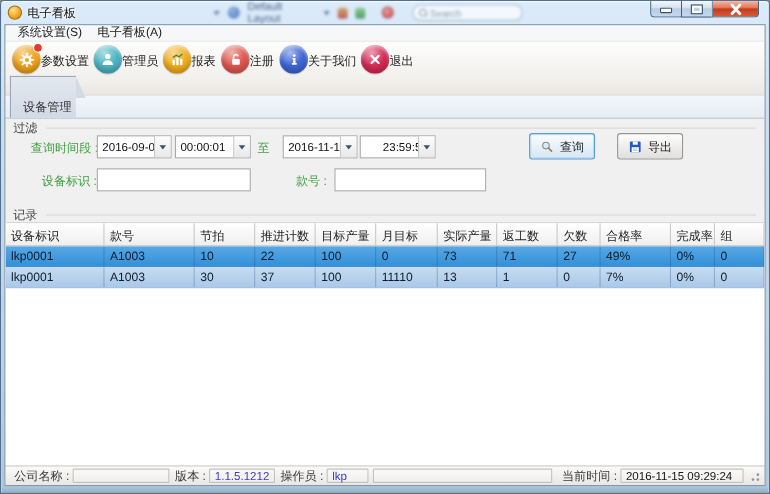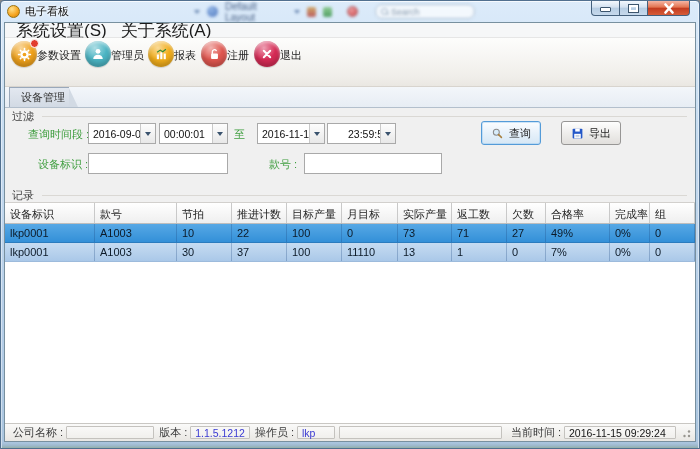--- a/index.html
+++ b/index.html
@@ -28,31 +28,31 @@
     background:linear-gradient(#f3f8fd,#d3e1f0 45%,#b6cde3 50%,#c6d9ec);}
   .win-btn.min{width:29px;border-radius:0 0 0 4px;}
   .win-btn.max{width:27px;border-left:none;border-right:none;}
   .win-btn.close{width:43px;border-radius:0 0 4px 0;background:linear-gradient(#f5b5a4,#e2724f 45%,#c23a1f 50%,#d65c38);}
   .wg-min{width:9px;height:3px;background:#fff;border:1px solid #3c556d;border-radius:1px;margin-top:3px;}
   .wg-max{width:9px;height:7px;border:2px solid #fff;outline:1px solid #3c556d;box-sizing:border-box;}
   
   .client{position:absolute;left:3px;right:3px;top:21px;bottom:6px;box-sizing:border-box;background:#f0f0f0;
     border:1px solid #78909f;display:flex;flex-direction:column;overflow:hidden;}
   .menubar{height:14px;flex:0 0 auto;background:#f6f7f8;border-bottom:1px solid #e6e6e6;display:flex;align-items:center;padding-left:4px;}
-  .menu-item{font-size:17px;line-height:13px;color:#1a1a1a;padding:0 7px;}
+  .menu-item{font-size:11px;line-height:13px;color:#1a1a1a;padding:0 7px;}
   .toolbar{height:45px;flex:0 0 auto;background:linear-gradient(#fdfdfc,#f0eeea 80%,#eae7e2);border-bottom:1px solid #d8d4ce;
     display:flex;align-items:flex-start;padding:3px 0 0 4px;}
   .tool-btn{min-width:49px;display:flex;flex-direction:row;align-items:center;padding:0 2px;cursor:default;}
   .tool-circle{width:26px;height:26px;border-radius:50%;position:relative;display:flex;align-items:center;justify-content:center;
     box-shadow:inset 0 -4px 5px rgba(0,0,0,.22),inset 0 2px 3px rgba(255,255,255,.55),0 1px 1px rgba(0,0,0,.15);}
   .tool-badge{position:absolute;top:-2px;right:-2px;width:9px;height:9px;border-radius:50%;background:#e23c2e;border:1px solid #fff;box-sizing:border-box;}
   .tool-label{font-size:11px;color:#222;margin-top:2px;white-space:nowrap;}
   
   .tabstrip{height:20px;flex:0 0 auto;background:linear-gradient(#f3f6fa,#e7edf4);border-bottom:1px solid #b3bfcc;display:flex;align-items:flex-end;padding-left:4px;}
-  .tab{position:relative;height:19px;display:flex;align-items:center;font-size:11px;color:#333;padding:0 4px 0 11px;margin-right:13px;}
+  .tab{position:relative;height:19px;display:flex;align-items:center;font-size:11px;color:#333;padding:18px 4px 0 11px;margin-right:13px;}
   .tab::after{content:"";position:absolute;right:-9px;top:0;width:0;height:0;border-bottom:19px solid transparent;border-right:9px solid transparent;}
   .tab-inactive{background:linear-gradient(#e3e8f0,#d2dae4);border:1px solid #9aa8ba;border-right:none;border-bottom:none;z-index:1;}
   .tab-inactive::after{border-bottom-color:#d2dae4;}
   .tab-active{background:linear-gradient(#fefefe,#f4f6f9);border:1px solid #8fa0b4;border-right:none;border-bottom:none;z-index:2;}
   .tab-active::after{border-bottom-color:#f4f6f9;}
   .tab-close{margin-left:7px;font-size:9px;font-weight:bold;color:#6a6a6a;line-height:9px;}
   
   .content{position:relative;flex:1;background:#f0f0f0;overflow:hidden;}
   .group-label{position:absolute;left:7px;right:8px;display:flex;align-items:center;font-size:11px;color:#444;}
   .g-line{flex:1;height:1px;background:#dad8d4;margin-left:8px;}
@@ -118,21 +118,21 @@
             <path d="M3.5 1.5l7 8M10.5 1.5l-7 8" stroke="#fff" stroke-width="2.6" stroke-linecap="round"></path>
           </svg>
       </div>
     </div>
   </div>
 
   <div class="client">
 
     <div class="menubar">
         <span class="menu-item">系统设置(S)</span>
-        <span class="menu-item">关于系统(A)</span>
+        <span class="menu-item">电子看板(A)</span>
       </div>
 
     <div class="toolbar">
         <div class="tool-btn">
           <div class="tool-circle" style="background: radial-gradient(circle at 38% 26%, rgba(255, 255, 255, 0.55), rgba(255, 255, 255, 0) 48%), rgb(240, 162, 28); color: rgb(240, 162, 28);">
             <svg width="17" height="17" viewBox="0 0 24 24">
               <rect x="10.9" y="2.6" width="2.2" height="3.6" rx=".9" fill="#fff" transform="rotate(0 12 12)"></rect>
               <rect x="10.9" y="2.6" width="2.2" height="3.6" rx=".9" fill="#fff" transform="rotate(45 12 12)"></rect>
               <rect x="10.9" y="2.6" width="2.2" height="3.6" rx=".9" fill="#fff" transform="rotate(90 12 12)"></rect>
               <rect x="10.9" y="2.6" width="2.2" height="3.6" rx=".9" fill="#fff" transform="rotate(135 12 12)"></rect>
@@ -168,20 +168,29 @@
           <div class="tool-label">报表</div>
         </div>
         <div class="tool-btn">
           <div class="tool-circle" style="background: radial-gradient(circle at 38% 26%, rgba(255, 255, 255, 0.55), rgba(255, 255, 255, 0) 48%), rgb(224, 87, 80); color: rgb(224, 87, 80);">
             <svg width="15" height="15" viewBox="0 0 24 24">
               <rect x="6.5" y="10.5" width="11" height="8.5" rx="1.5" fill="#fff"></rect>
               <path d="M8.5 10.5V7.8a3.5 3.5 0 016.3-2.1" fill="none" stroke="#fff" stroke-width="2.2" stroke-linecap="round"></path>
             </svg>
           </div>
           <div class="tool-label">注册</div>
+        </div>
+        <div class="tool-btn">
+          <div class="tool-circle" style="background: radial-gradient(circle at 38% 26%, rgba(255, 255, 255, 0.55), rgba(255, 255, 255, 0) 48%), rgb(62, 102, 214); color: rgb(62, 102, 214);">
+            <svg width="15" height="15" viewBox="0 0 24 24" fill="#fff">
+              <circle cx="12" cy="5.6" r="2"></circle>
+              <path d="M9.7 9.3h4.1v7.2h1.8V19H8.6v-2.5h1.9v-4.7H9.7z"></path>
+            </svg>
+          </div>
+          <div class="tool-label">关于我们</div>
         </div>
         <div class="tool-btn">
           <div class="tool-circle" style="background: radial-gradient(circle at 38% 26%, rgba(255, 255, 255, 0.55), rgba(255, 255, 255, 0) 48%), rgb(214, 43, 85); color: rgb(214, 43, 85);">
             <svg width="14" height="14" viewBox="0 0 24 24">
               <path d="M6.5 6.5l11 11M17.5 6.5l-11 11" stroke="#fff" stroke-width="3.4" stroke-linecap="round"></path>
             </svg>
           </div>
           <div class="tool-label">退出</div>
         </div>
       </div>

